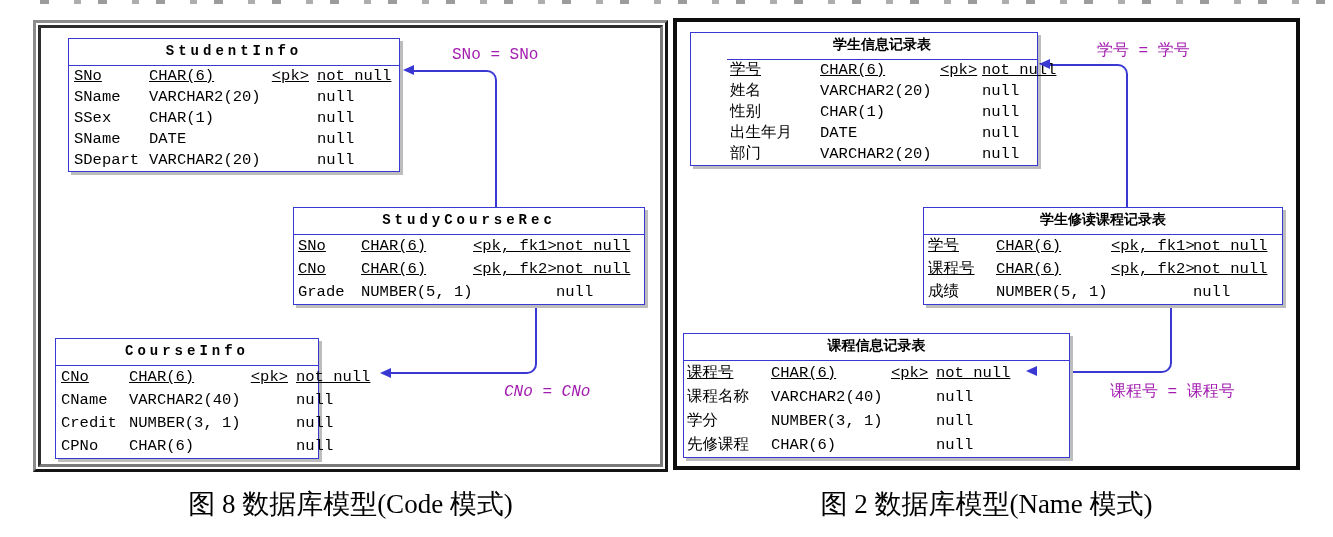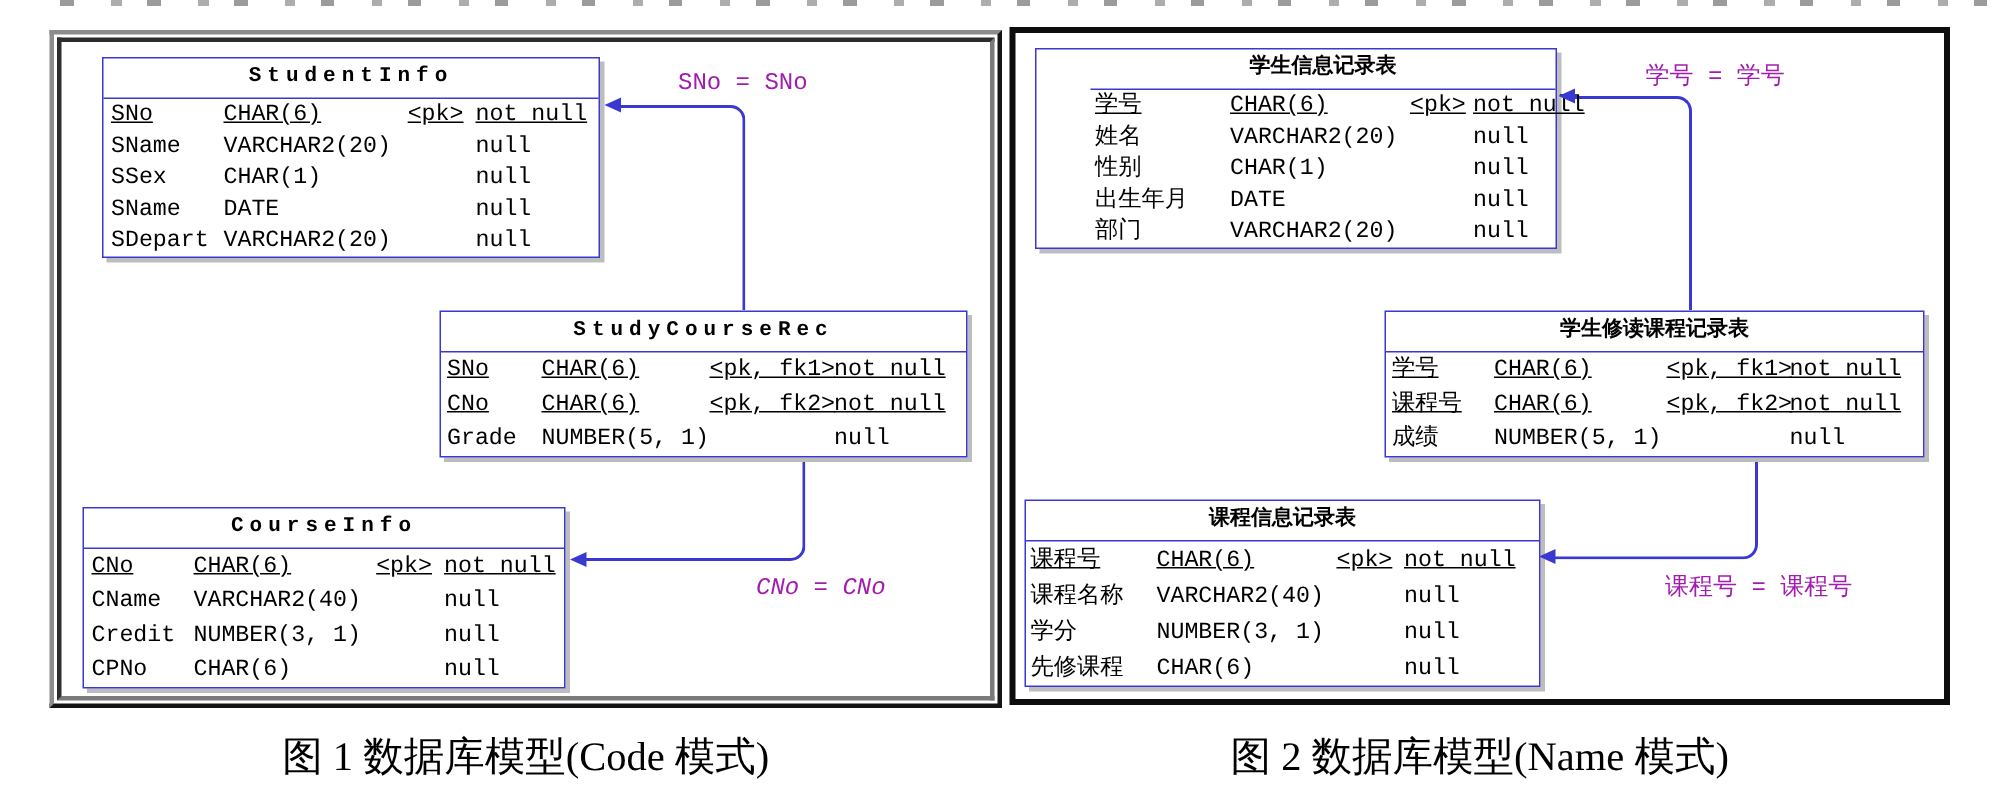--- a/index.html
+++ b/index.html
@@ -150,21 +150,21 @@
       <span class="c-null">not null</span>
     </div>
     <div class="trow">
       <span class="c-name">Grade</span>
       <span class="c-type">NUMBER(5, 1)</span>
       <span class="c-key"></span>
       <span class="c-null">null</span>
     </div>
   </div>
 
-  <div class="tbl" style="left:55px;top:338px;width:322px;--cols:68px 120px 47px auto;--pad:5px;--rh:23px;">
+  <div class="tbl" style="left:55px;top:338px;width:264px;--cols:68px 120px 47px auto;--pad:5px;--rh:23px;">
     <div class="tbl-title spaced">CourseInfo</div>
     <div class="trow pk">
       <span class="c-name">CNo</span>
       <span class="c-type">CHAR(6)</span>
       <span class="c-key">&lt;pk&gt;</span>
       <span class="c-null">not null</span>
     </div>
     <div class="trow">
       <span class="c-name">CName</span>
       <span class="c-type">VARCHAR2(40)</span>
@@ -244,21 +244,21 @@
       <span class="c-null">not null</span>
     </div>
     <div class="trow">
       <span class="c-name">成绩</span>
       <span class="c-type">NUMBER(5, 1)</span>
       <span class="c-key"></span>
       <span class="c-null">null</span>
     </div>
   </div>
 
-  <div class="tbl" style="left:683px;top:333px;width:344px;--cols:84px 120px 45px auto;--pad:3px;--rh:24px;">
+  <div class="tbl" style="left:683px;top:333px;width:387px;--cols:84px 120px 45px auto;--pad:3px;--rh:24px;">
     <div class="tbl-title">课程信息记录表</div>
     <div class="trow pk">
       <span class="c-name">课程号</span>
       <span class="c-type">CHAR(6)</span>
       <span class="c-key">&lt;pk&gt;</span>
       <span class="c-null">not null</span>
     </div>
     <div class="trow">
       <span class="c-name">课程名称</span>
       <span class="c-type">VARCHAR2(40)</span>
@@ -272,16 +272,16 @@
       <span class="c-null">null</span>
     </div>
     <div class="trow">
       <span class="c-name">先修课程</span>
       <span class="c-type">CHAR(6)</span>
       <span class="c-key"></span>
       <span class="c-null">null</span>
     </div>
   </div>
 
-  <div class="caption cap-left">图 1 数据库模型(Code 模式)</div>
+  <div class="caption cap-left">图 8 数据库模型(Code 模式)</div>
   <div class="caption cap-right">图 2 数据库模型(Name 模式)</div>
 
 </div>
 
 </body></html>

